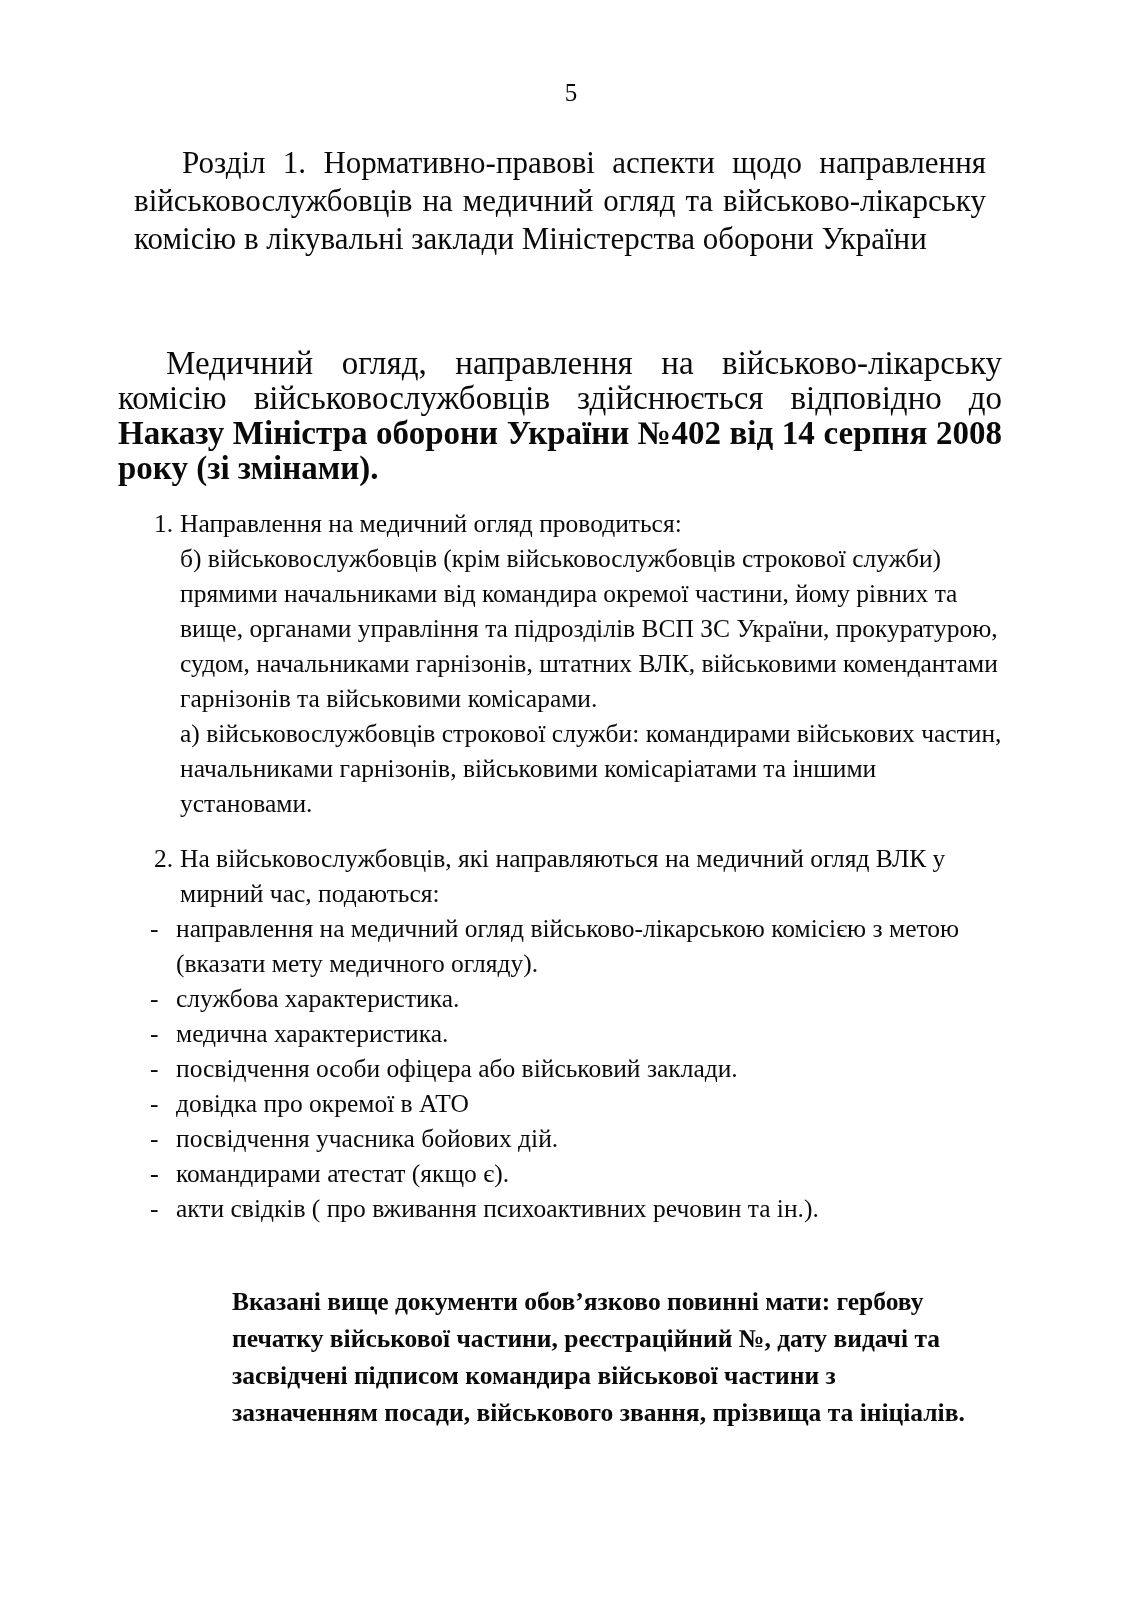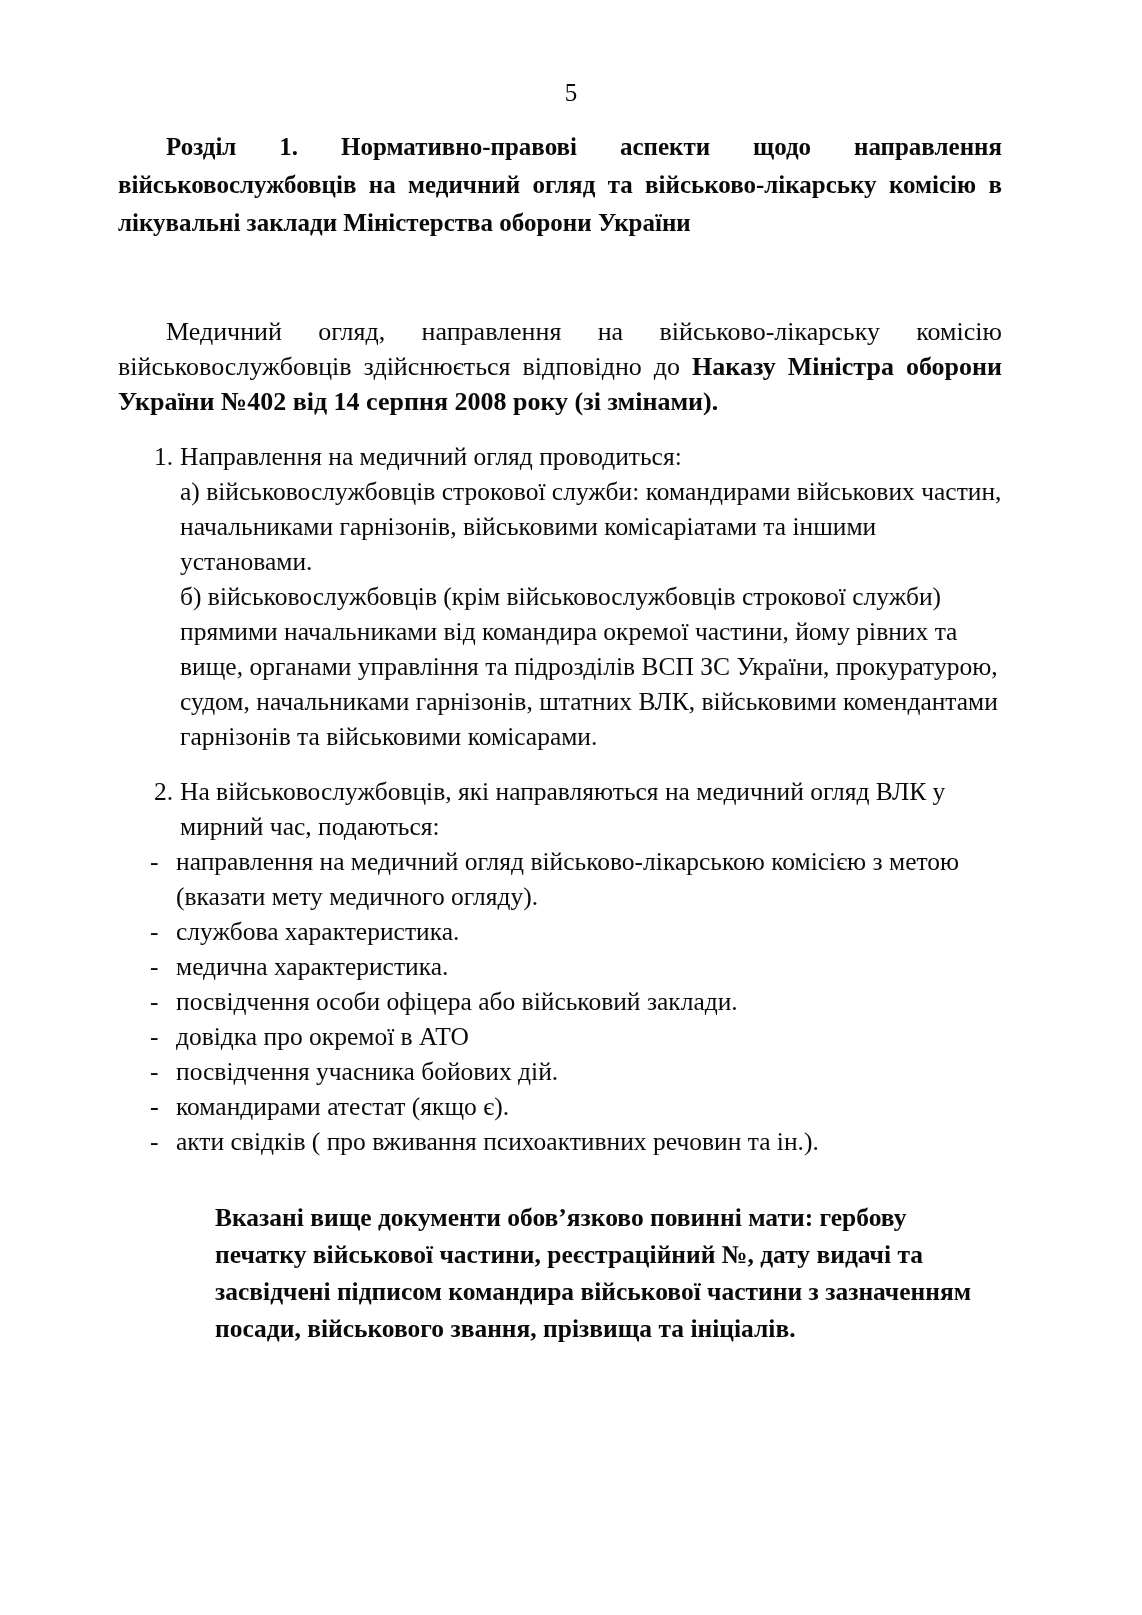--- a/index.html
+++ b/index.html
@@ -32,38 +32,38 @@
   }
   .content {
     position: absolute;
     left: 118px;
     top: 128px;
     width: 884px;
   }
 
   
   .heading {
-    font-weight: bold;
-    font-size: 25px;
+    font-weight: normal;
+    font-size: 31px;
     line-height: 38px;
     text-align: justify;
     text-justify: inter-word;
-    margin: 0;
+    margin: 16px;
   }
   .heading .indent {
     display: inline-block;
     width: 48px;
   }
   .heading .lastline {
     text-align: left;
   }
 
   
   .intro {
-    font-size: 26px;
+    font-size: 33px;
     line-height: 35px;
     text-align: justify;
     text-justify: inter-word;
     margin: 0;
     padding-top: 72px;
   }
   .intro .indent {
     display: inline-block;
     width: 48px;
   }
@@ -107,21 +107,21 @@
     position: absolute;
     left: 32px;
     top: 0;
   }
 
   
   .closing {
     font-weight: bold;
     font-size: 25.5px;
     line-height: 37px;
-    margin: 0;
+    margin: 17px;
     padding-top: 40px;
     padding-left: 97px;
     text-align: left;
   }
 </style>
 </head>
 <body>
 
 <div class="page">
 
@@ -136,22 +136,22 @@
     </div>
 
     <p class="intro">
       <span class="indent"></span><span>Медичний огляд, направлення на військово-лікарську комісію військовослужбовців здійснюється відповідно до </span><b>Наказу Міністра оборони України №402 від 14 серпня 2008 року (зі змінами).</b>
     </p>
 
     <ol class="numlist">
       <li>
         <span class="marker">1.</span>
         <span class="sub">Направлення на медичний огляд проводиться:</span>
+        <span class="sub">б) військовослужбовців (крім військовослужбовців строкової служби) прямими начальниками від командира окремої частини, йому рівних та вище, органами управління та підрозділів ВСП ЗС України, прокуратурою, судом, начальниками гарнізонів, штатних ВЛК, військовими комендантами гарнізонів та військовими комісарами.</span>
         <span class="sub">а) військовослужбовців строкової служби: командирами військових частин, начальниками гарнізонів, військовими комісаріатами та іншими установами.</span>
-        <span class="sub">б) військовослужбовців (крім військовослужбовців строкової служби) прямими начальниками від командира окремої частини, йому рівних та вище, органами управління та підрозділів ВСП ЗС України, прокуратурою, судом, начальниками гарнізонів, штатних ВЛК, військовими комендантами гарнізонів та військовими комісарами.</span>
       </li>
       <li>
         <span class="marker">2.</span>
         <span class="sub">На військовослужбовців, які направляються на медичний огляд ВЛК у мирний час, подаються:</span>
       </li>
     </ol>
 
     <ul class="dashlist">
       <li>
         <span class="dash">-</span>

